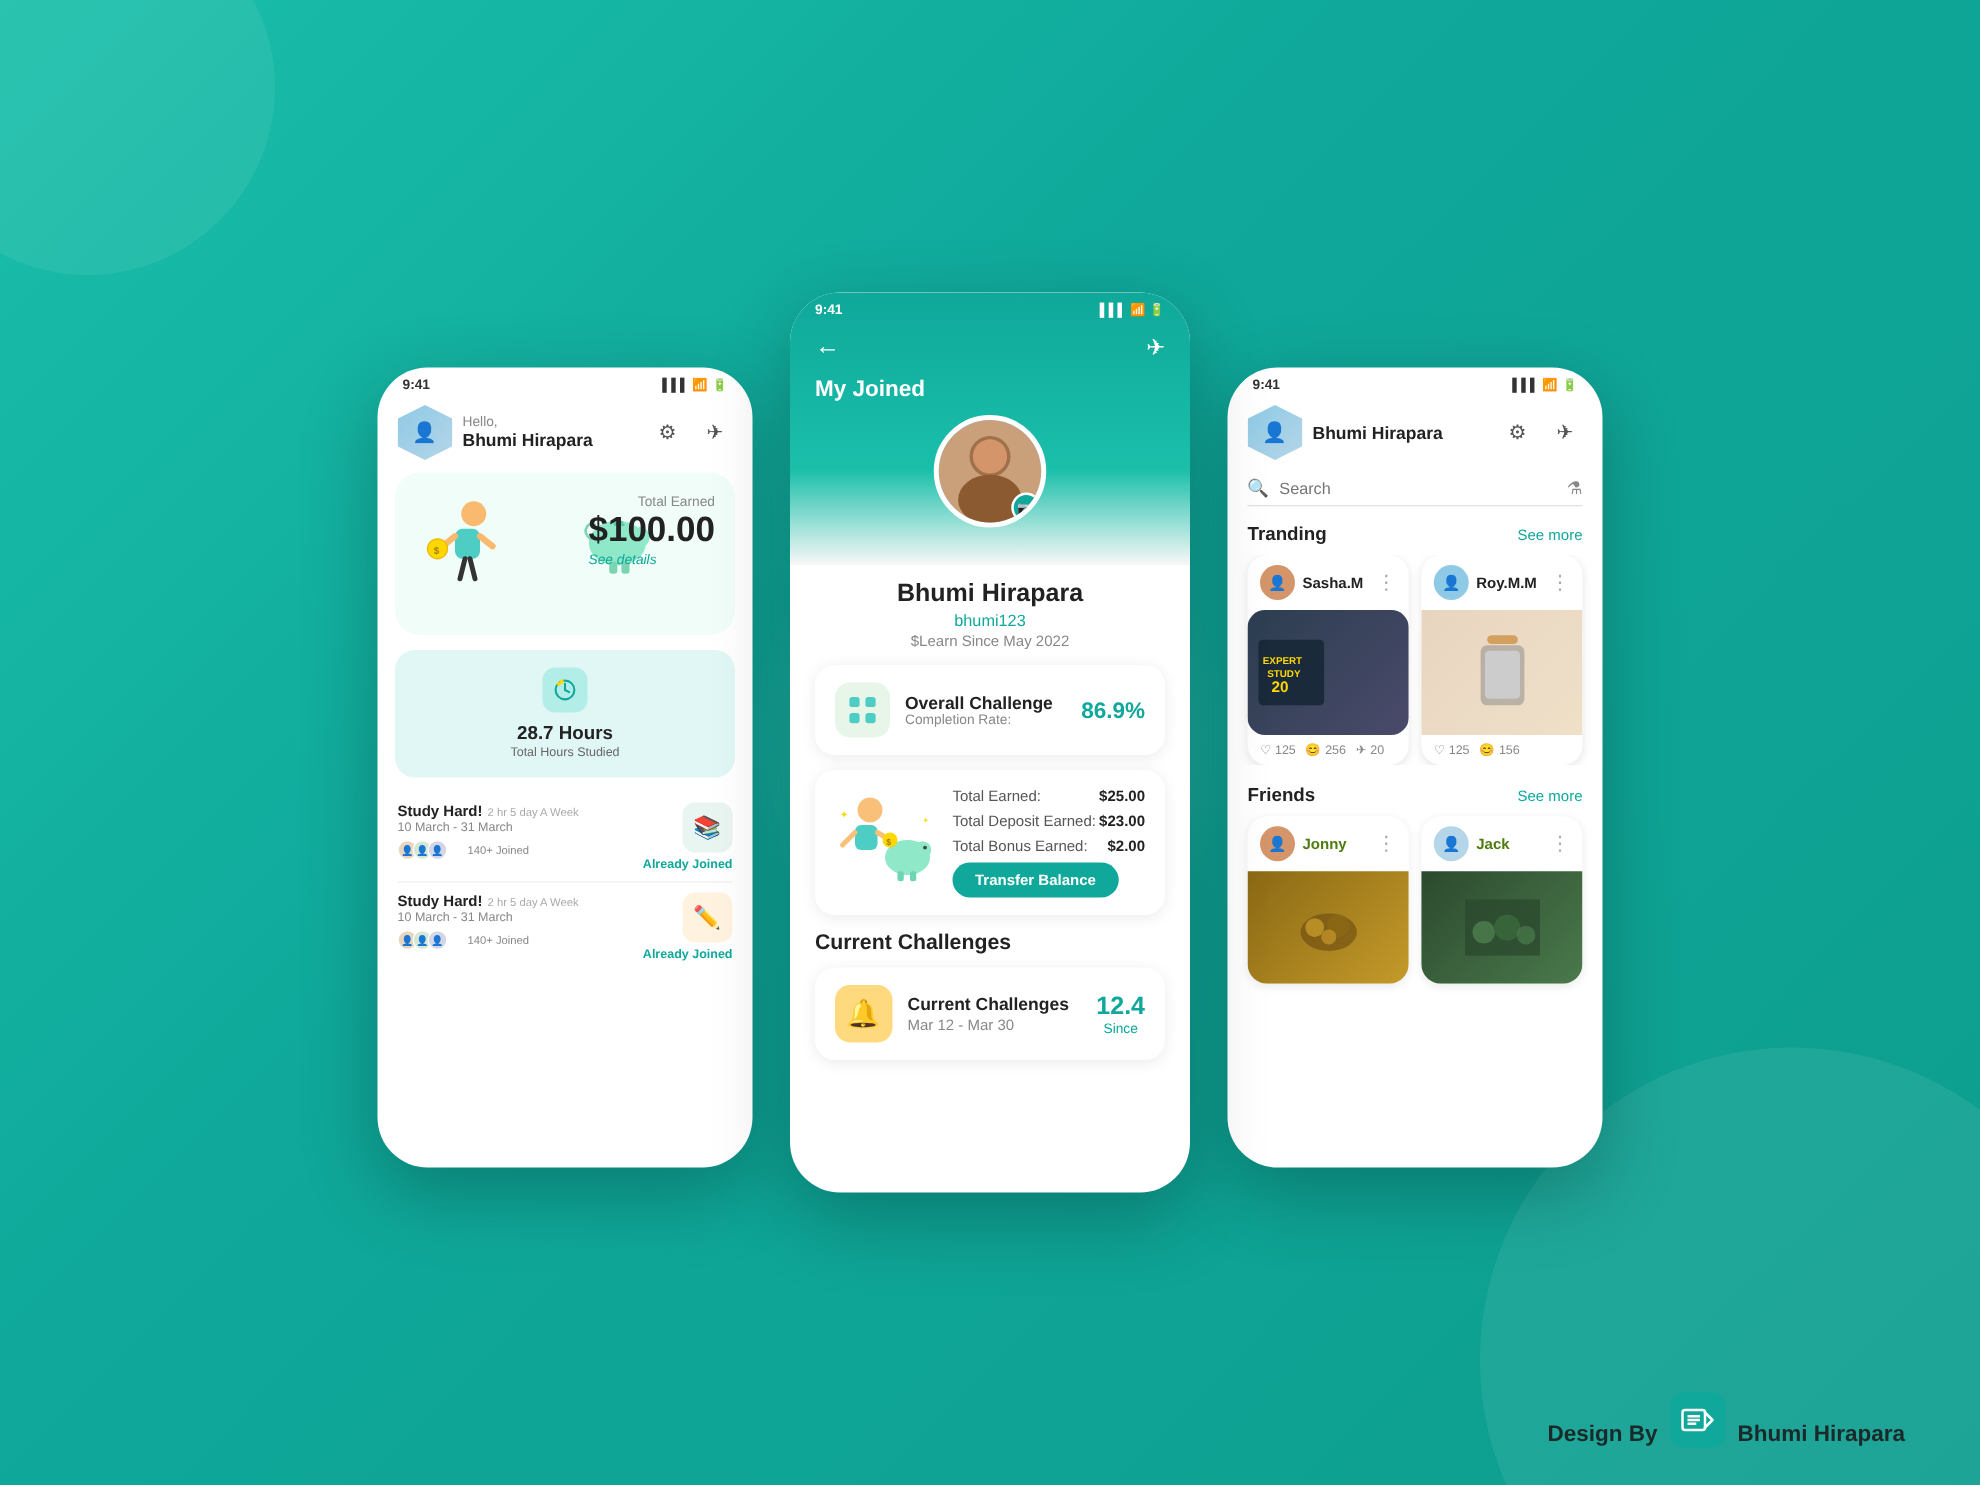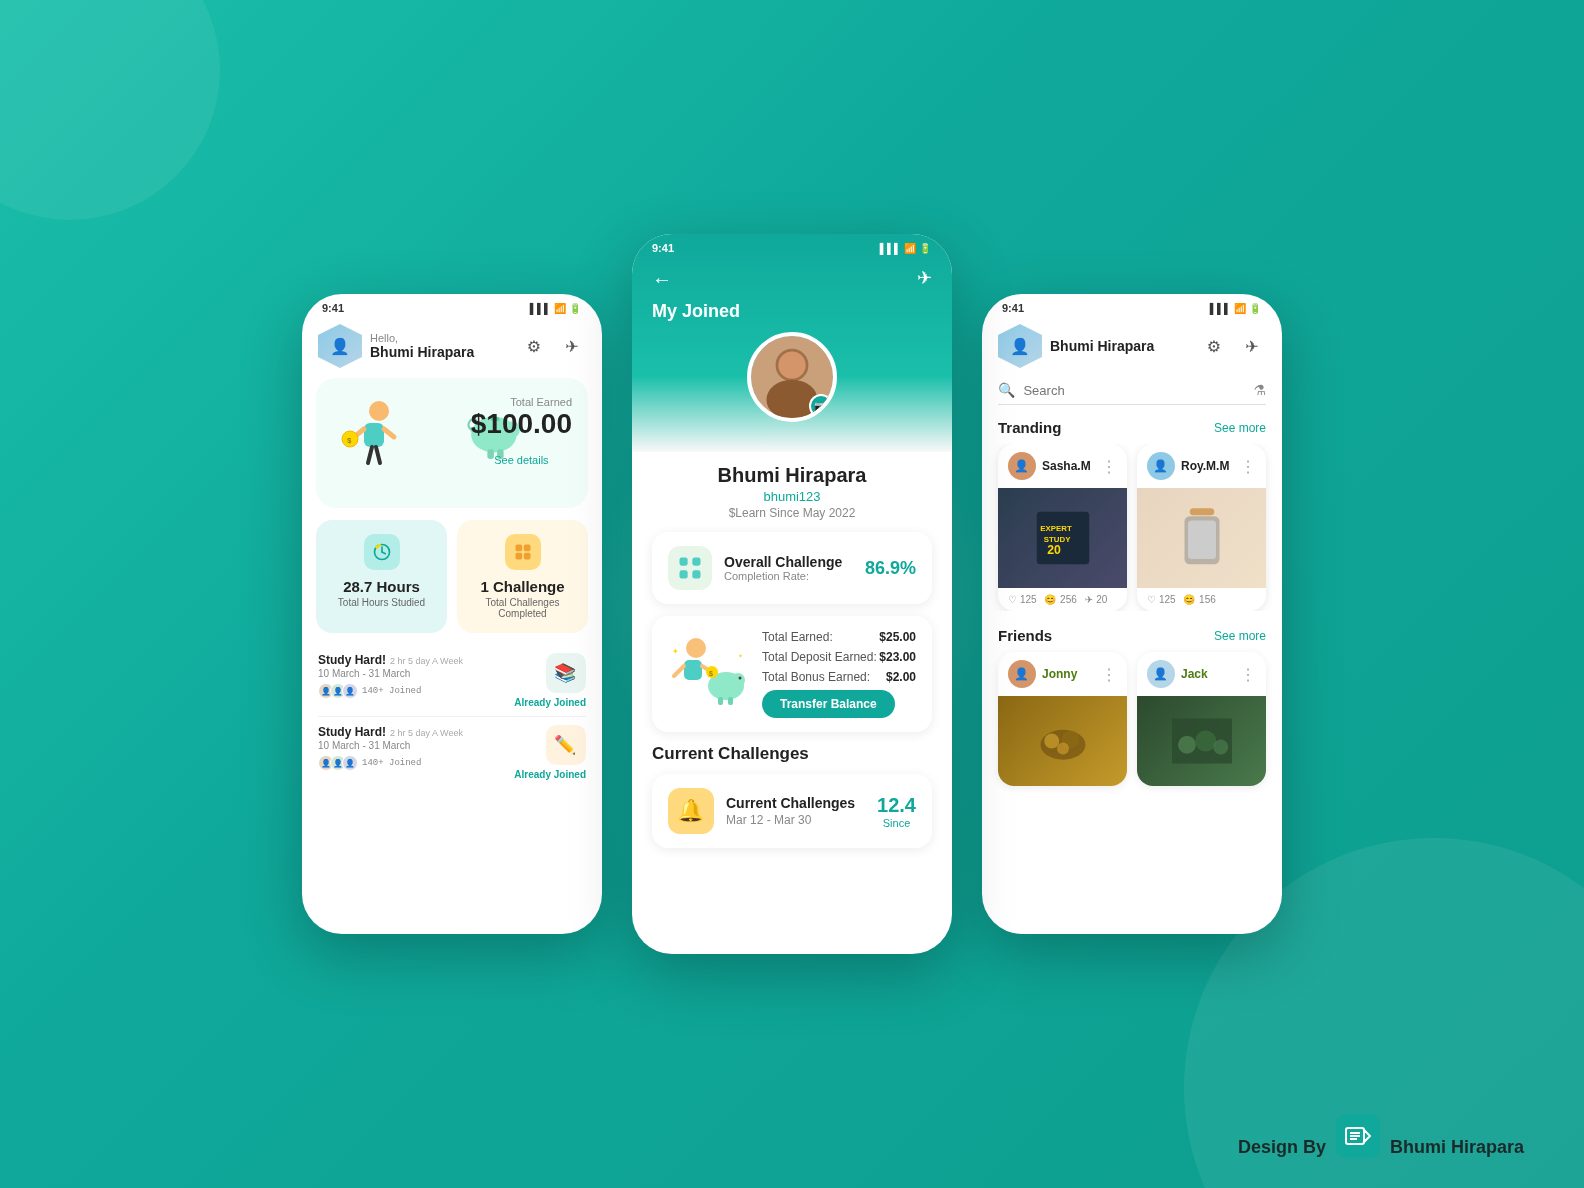--- a/index.html
+++ b/index.html
@@ -149,22 +149,23 @@
     .earnings-amount {
       font-size: 28px;
       font-weight: 800;
       color: #222;
       text-align: right;
     }
 
     .see-details {
       font-size: 11px;
       color: #0fa89a;
-      text-align: center;
-      margin-top: 14px;
+      text-align: left;
+      margin-top: 2px;
+      font-style: italic;
     }
 
     
     .stats-row {
       display: flex;
       gap: 10px;
       margin: 12px 14px;
     }
 
     .stat-card {
@@ -249,23 +250,22 @@
       font-size: 8px;
       display: flex;
       align-items: center;
       justify-content: center;
       color: #666;
     }
 
     .joined-count {
       font-size: 9px;
       color: #888;
-      margin-left: 8px;
+      margin-left: 20px;
       line-height: 16px;
-      font-family: Liberation Mono, monospace;
     }
 
     .already-joined {
       font-size: 10px;
       color: #0fa89a;
       font-weight: 600;
       white-space: nowrap;
     }
 
     .divider {
@@ -666,22 +666,23 @@
       color: #fff;
       font-size: 22px;
       font-weight: 800;
     }
 
     
     .photo-book {
       background: linear-gradient(135deg, #2c3e50, #4a4a6a);
       display: flex;
       align-items: center;
-      justify-content: center;
+      justify-content: flex-start;
       font-size: 28px;
+      border-radius: 14px;
     }
 
     .photo-arm {
       background: linear-gradient(135deg, #e8d5c0, #f0e0c8);
       display: flex;
       align-items: center;
       justify-content: center;
       font-size: 28px;
     }
 
@@ -805,32 +806,20 @@
           <svg width="20" height="20" viewBox="0 0 24 24" fill="none" xmlns="http://www.w3.org/2000/svg">
             <circle cx="12" cy="12" r="9" stroke="#0fa89a" stroke-width="2"></circle>
             <line x1="12" y1="6" x2="12" y2="12" stroke="#0fa89a" stroke-width="2" stroke-linecap="round"></line>
             <line x1="12" y1="12" x2="16" y2="14" stroke="#0fa89a" stroke-width="2" stroke-linecap="round"></line>
             <circle cx="6" cy="6" r="2" fill="#ffd700"></circle>
             <circle cx="9" cy="4" r="2" fill="#ffd700"></circle>
           </svg>
         </div>
         <div class="stat-value">28.7 Hours</div>
         <div class="stat-label">Total Hours Studied</div>
-      </div>
-      <div class="stat-card stat-card-yellow">
-        <div class="stat-icon stat-icon-yellow">
-          <svg width="20" height="20" viewBox="0 0 24 24" fill="none" xmlns="http://www.w3.org/2000/svg">
-            <rect x="3" y="3" width="8" height="8" rx="2" fill="#f0a030"></rect>
-            <rect x="13" y="3" width="8" height="8" rx="2" fill="#f0a030"></rect>
-            <rect x="3" y="13" width="8" height="8" rx="2" fill="#f0a030"></rect>
-            <rect x="13" y="13" width="8" height="8" rx="2" fill="#f0a030"></rect>
-          </svg>
-        </div>
-        <div class="stat-value">1 Challenge</div>
-        <div class="stat-label">Total Challenges Completed</div>
       </div>
     </div>
 
     <div class="left-scroll">
 
       <div class="challenge-item">
         <div style="flex:1">
           <div style="display:flex;align-items:flex-start;justify-content:space-between;">
             <div>
               <div style="display:flex;align-items:center;gap:4px;">

